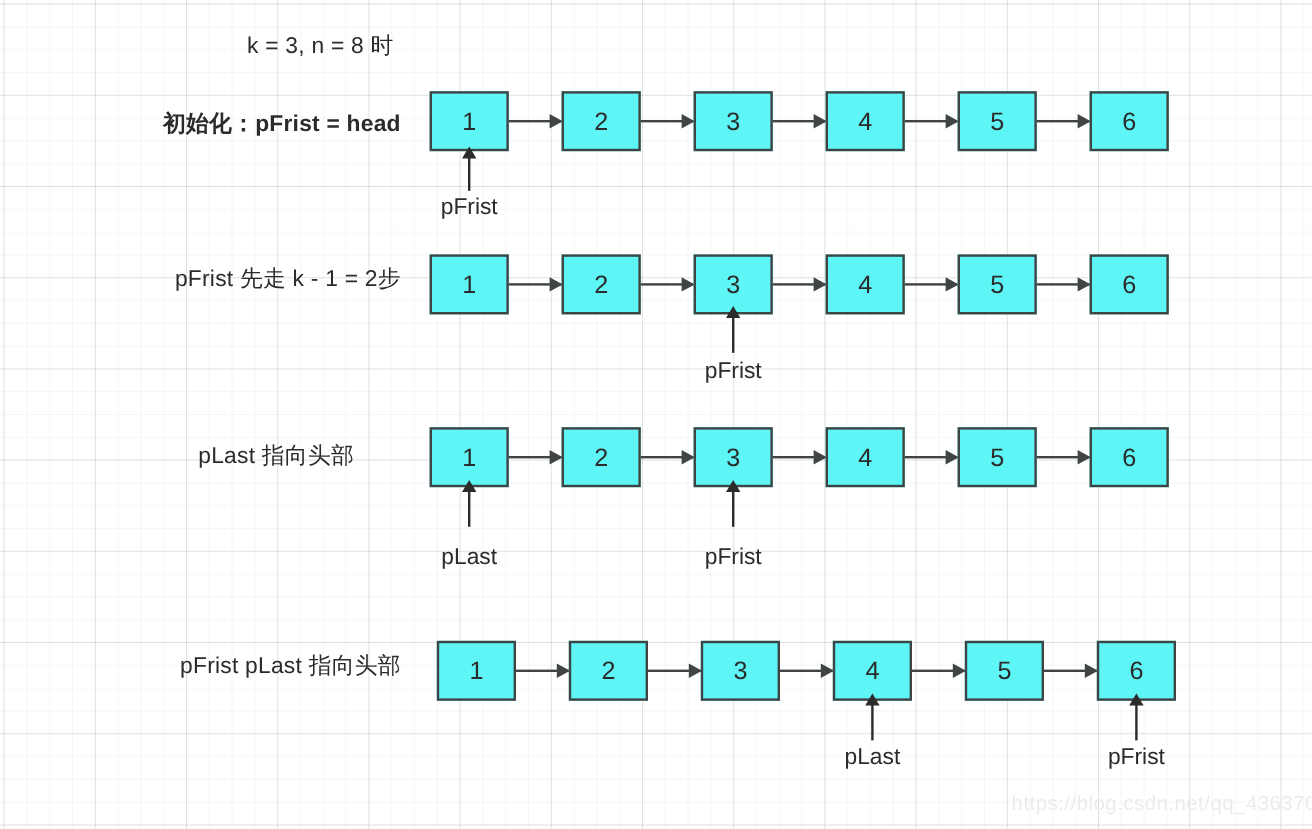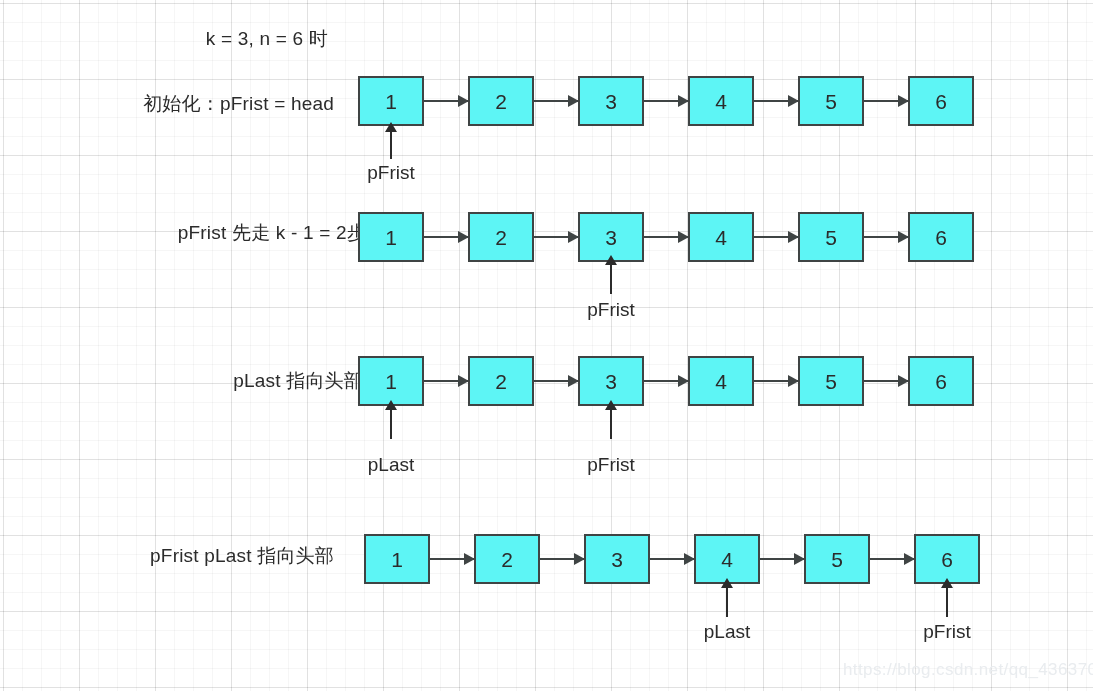--- a/index.html
+++ b/index.html
@@ -103,52 +103,52 @@
     font-size: 17px;
     letter-spacing: 0.4px;
     white-space: nowrap;
   }
 </style>
 </head>
 <body>
 
 <div id="canvas">
 
-  <div class="caption" style="right:765px; top:28px;">k = 3, n = 6 时</div>
+  <div class="caption" style="right:765px; top:28px;">k = 3, n = 8 时</div>
 
   <div id="rows-layer">
-      <div class="caption" style="right: 759px; top: 93px;">初始化：pFrist = head</div>
+      <div class="caption" style="right: 759px; top: 93px; font-weight: bold;">初始化：pFrist = head</div>
       <div class="node" style="left: 358px; top: 76px; width: 66px; height: 50px;">1</div>
       <div class="link" style="left: 424px; top: 100px; width: 44px;"></div>
       <div class="node" style="left: 468px; top: 76px; width: 66px; height: 50px;">2</div>
       <div class="link" style="left: 534px; top: 100px; width: 44px;"></div>
       <div class="node" style="left: 578px; top: 76px; width: 66px; height: 50px;">3</div>
       <div class="link" style="left: 644px; top: 100px; width: 44px;"></div>
       <div class="node" style="left: 688px; top: 76px; width: 66px; height: 50px;">4</div>
       <div class="link" style="left: 754px; top: 100px; width: 44px;"></div>
       <div class="node" style="left: 798px; top: 76px; width: 66px; height: 50px;">5</div>
       <div class="link" style="left: 864px; top: 100px; width: 44px;"></div>
       <div class="node" style="left: 908px; top: 76px; width: 66px; height: 50px;">6</div>
       <div class="ptr-arrow" style="left: 390px; top: 131px; height: 28px;"></div>
       <div class="ptr-label" style="left: 391px; top: 163px;">pFrist</div>
-      <div class="caption" style="right: 727px; top: 222px; margin-left: 45px;">pFrist 先走 k - 1 = 2步</div>
+      <div class="caption" style="right: 759px; top: 222px; margin-left: 45px;">pFrist 先走 k - 1 = 2步</div>
       <div class="node" style="left: 358px; top: 212px; width: 66px; height: 50px;">1</div>
       <div class="link" style="left: 424px; top: 236px; width: 44px;"></div>
       <div class="node" style="left: 468px; top: 212px; width: 66px; height: 50px;">2</div>
       <div class="link" style="left: 534px; top: 236px; width: 44px;"></div>
       <div class="node" style="left: 578px; top: 212px; width: 66px; height: 50px;">3</div>
       <div class="link" style="left: 644px; top: 236px; width: 44px;"></div>
       <div class="node" style="left: 688px; top: 212px; width: 66px; height: 50px;">4</div>
       <div class="link" style="left: 754px; top: 236px; width: 44px;"></div>
       <div class="node" style="left: 798px; top: 212px; width: 66px; height: 50px;">5</div>
       <div class="link" style="left: 864px; top: 236px; width: 44px;"></div>
       <div class="node" style="left: 908px; top: 212px; width: 66px; height: 50px;">6</div>
       <div class="ptr-arrow" style="left: 610px; top: 264px; height: 30px;"></div>
       <div class="ptr-label" style="left: 611px; top: 300px;">pFrist</div>
-      <div class="caption" style="right: 730px; top: 370px;">pLast 指向头部</div>
+      <div class="caption" style="right: 798px; top: 370px;">pLast 指向头部</div>
       <div class="node" style="left: 358px; top: 356px; width: 66px; height: 50px;">1</div>
       <div class="link" style="left: 424px; top: 380px; width: 44px;"></div>
       <div class="node" style="left: 468px; top: 356px; width: 66px; height: 50px;">2</div>
       <div class="link" style="left: 534px; top: 380px; width: 44px;"></div>
       <div class="node" style="left: 578px; top: 356px; width: 66px; height: 50px;">3</div>
       <div class="link" style="left: 644px; top: 380px; width: 44px;"></div>
       <div class="node" style="left: 688px; top: 356px; width: 66px; height: 50px;">4</div>
       <div class="link" style="left: 754px; top: 380px; width: 44px;"></div>
       <div class="node" style="left: 798px; top: 356px; width: 66px; height: 50px;">5</div>
       <div class="link" style="left: 864px; top: 380px; width: 44px;"></div>

